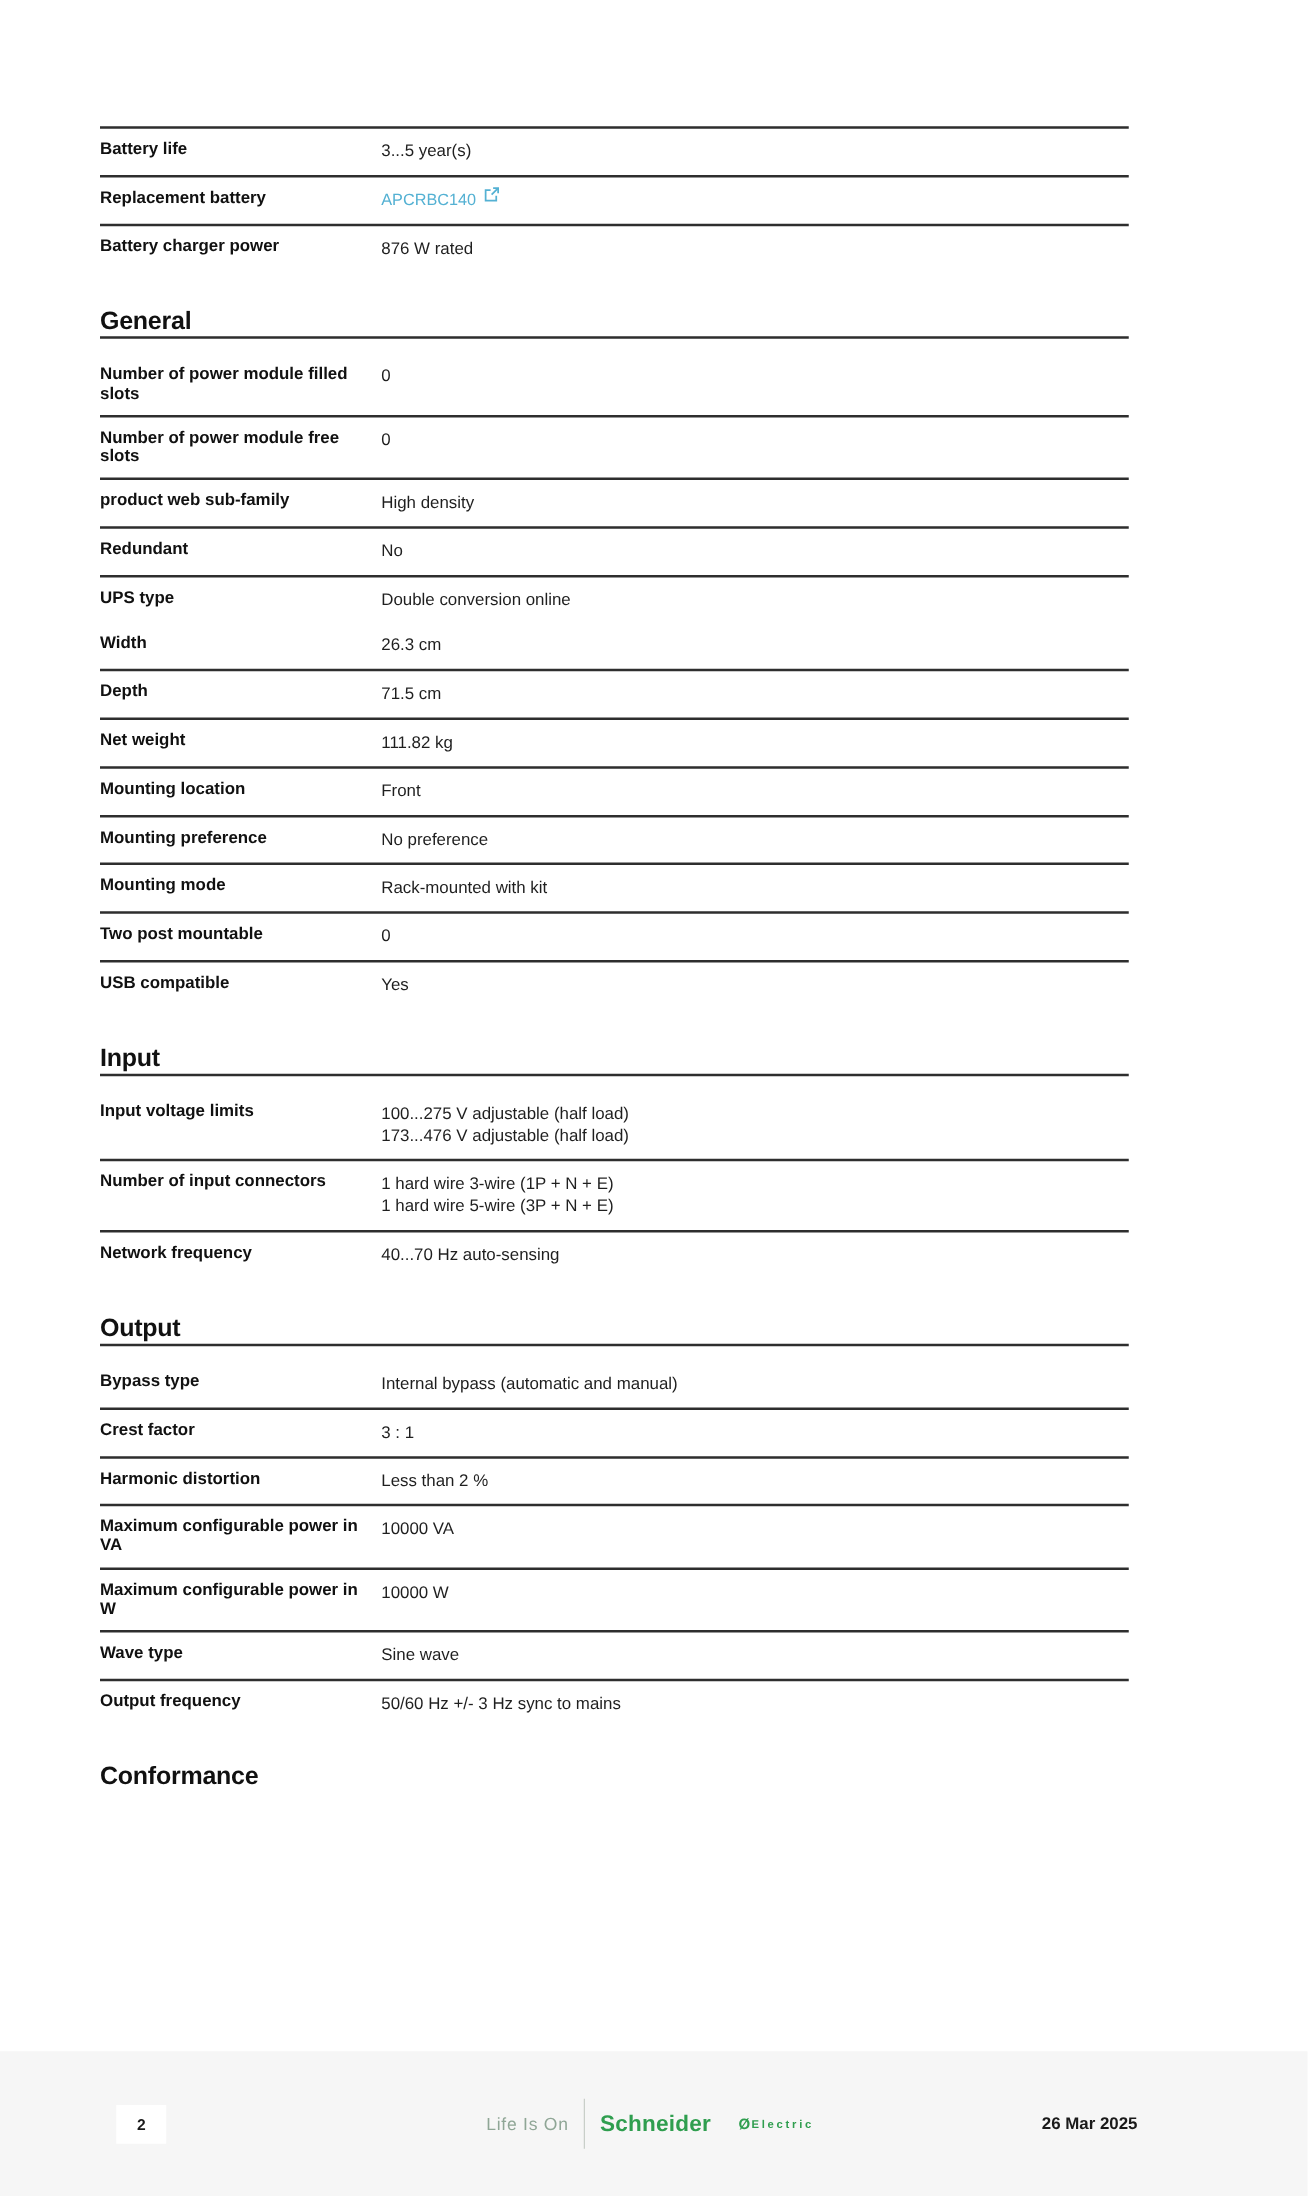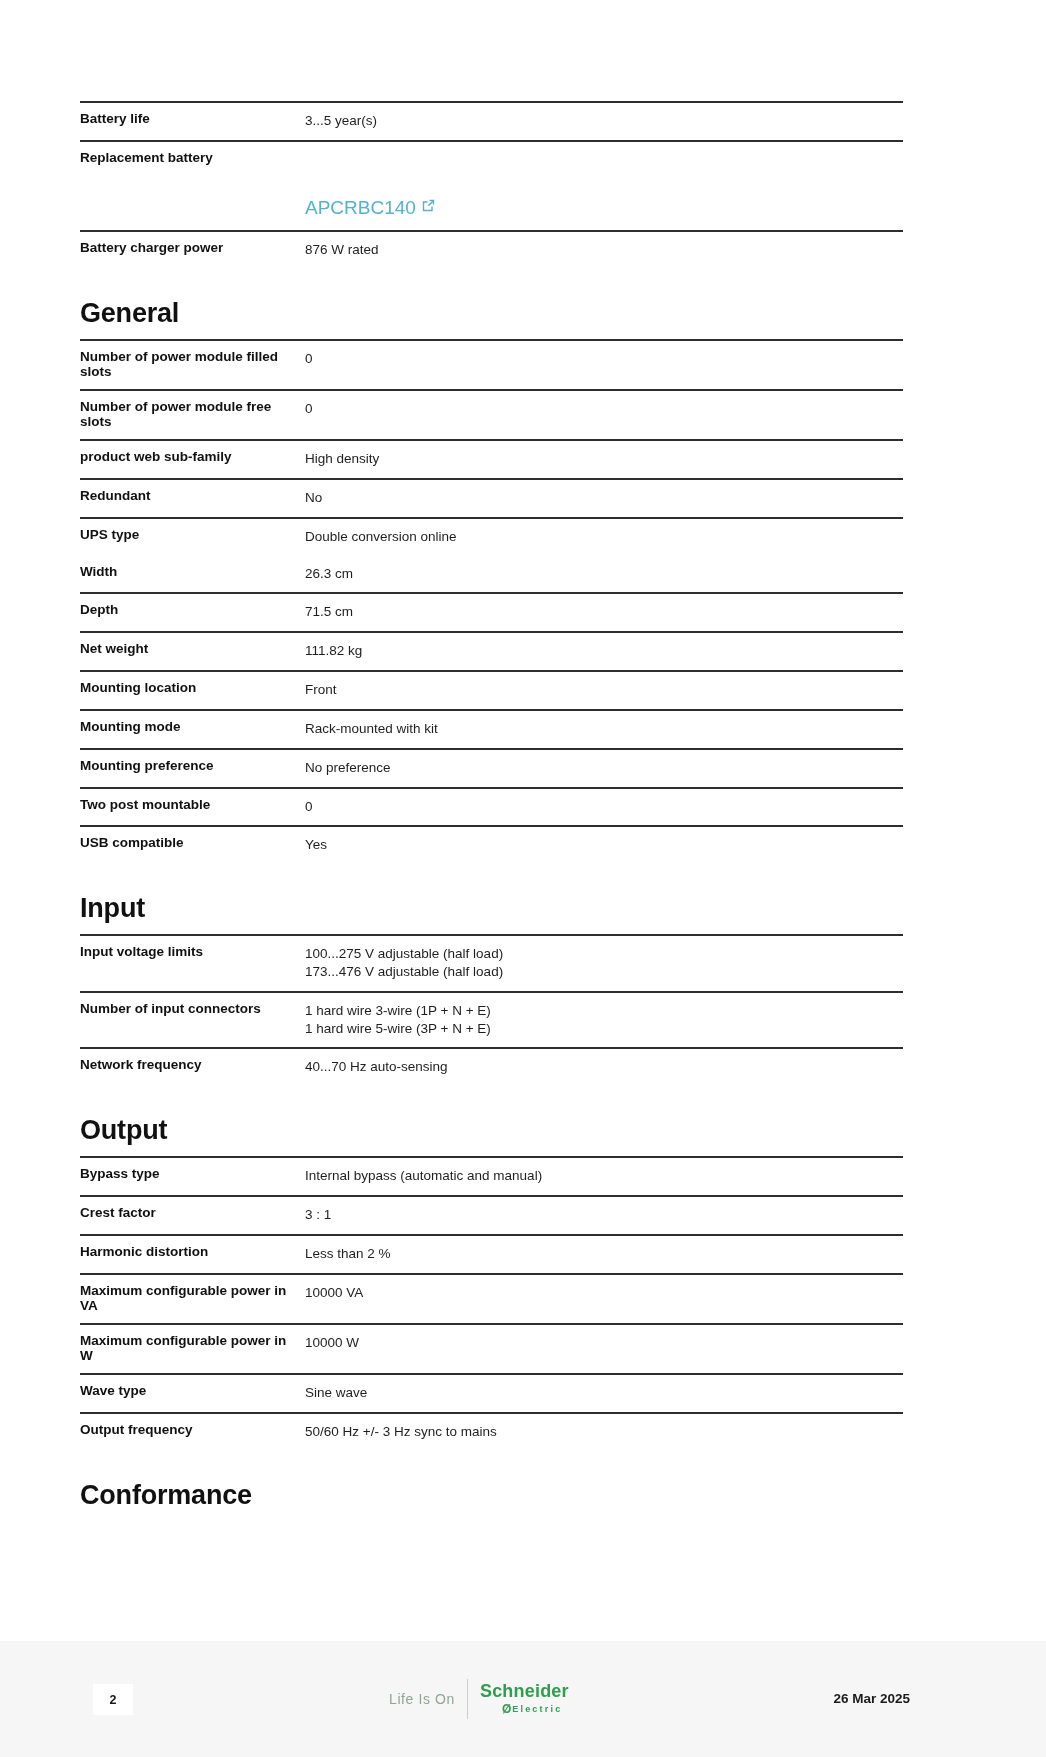--- a/index.html
+++ b/index.html
@@ -40,37 +40,36 @@
     color: #111;
   }
   .spec-value {
     font-size: 13.5px;
     line-height: 1.32;
     white-space: pre-line;
     padding-top: 1px;
     color: #1f1f1f;
   }
   h2.section-title {
-    font-size: 27px;
-    font-weight: bold;
-    margin: 29px 0 0 0;
-    padding-bottom: 10px;
+    font-size: 20px;
+    font-weight: bold;
+    margin: 29px 0 12px 0;
+    padding-bottom: 0;
     border-bottom: 2px solid #2e2e2e;
     line-height: 1.15;
     color: #111;
     letter-spacing: -0.2px;
   }
   h2.section-title.no-rule { border-bottom: none; }
   .spec-link {
     text-decoration: none;
-    font-size: 19px;
+    font-size: 13px;
     display: inline-flex;
     align-items: flex-start;
     gap: 6px;
-    margin-top: 44px;
   }
   .spec-link .ext { display: inline-block; transform: translateY(-2px); }
   footer {
     position: absolute;
     left: 0;
     bottom: 0;
     width: 1046px;
     height: 116px;
     background: #f6f6f6;
   }
@@ -99,21 +98,21 @@
     font-size: 14px;
     letter-spacing: 0.6px;
     margin-right: 12px;
   }
   .brand-divider {
     width: 1px;
     height: 40px;
     background: #c9cfc9;
     margin-right: 12px;
   }
-  .se-block { display: flex; flex-direction: column; align-items: flex-start; }
+  .se-block { display: flex; flex-direction: row; align-items: flex-start; }
   .se-word {
     font-size: 18px;
     font-weight: bold;
     line-height: 1;
     letter-spacing: 0.2px;
   }
   .se-elec {
     font-size: 9px;
     font-weight: bold;
     letter-spacing: 2.2px;
@@ -189,26 +188,26 @@
         </div>
         <div class="spec-row">
           <div class="spec-label">Net weight</div>
           <div class="spec-value">111.82 kg</div>
         </div>
         <div class="spec-row">
           <div class="spec-label">Mounting location</div>
           <div class="spec-value">Front</div>
         </div>
         <div class="spec-row">
+          <div class="spec-label">Mounting preference</div>
+          <div class="spec-value">No preference</div>
+        </div>
+        <div class="spec-row">
           <div class="spec-label">Mounting mode</div>
           <div class="spec-value">Rack-mounted with kit</div>
-        </div>
-        <div class="spec-row">
-          <div class="spec-label">Mounting preference</div>
-          <div class="spec-value">No preference</div>
         </div>
         <div class="spec-row">
           <div class="spec-label">Two post mountable</div>
           <div class="spec-value">0</div>
         </div>
         <div class="spec-row last">
           <div class="spec-label">USB compatible</div>
           <div class="spec-value">Yes</div>
         </div>
       </section>

